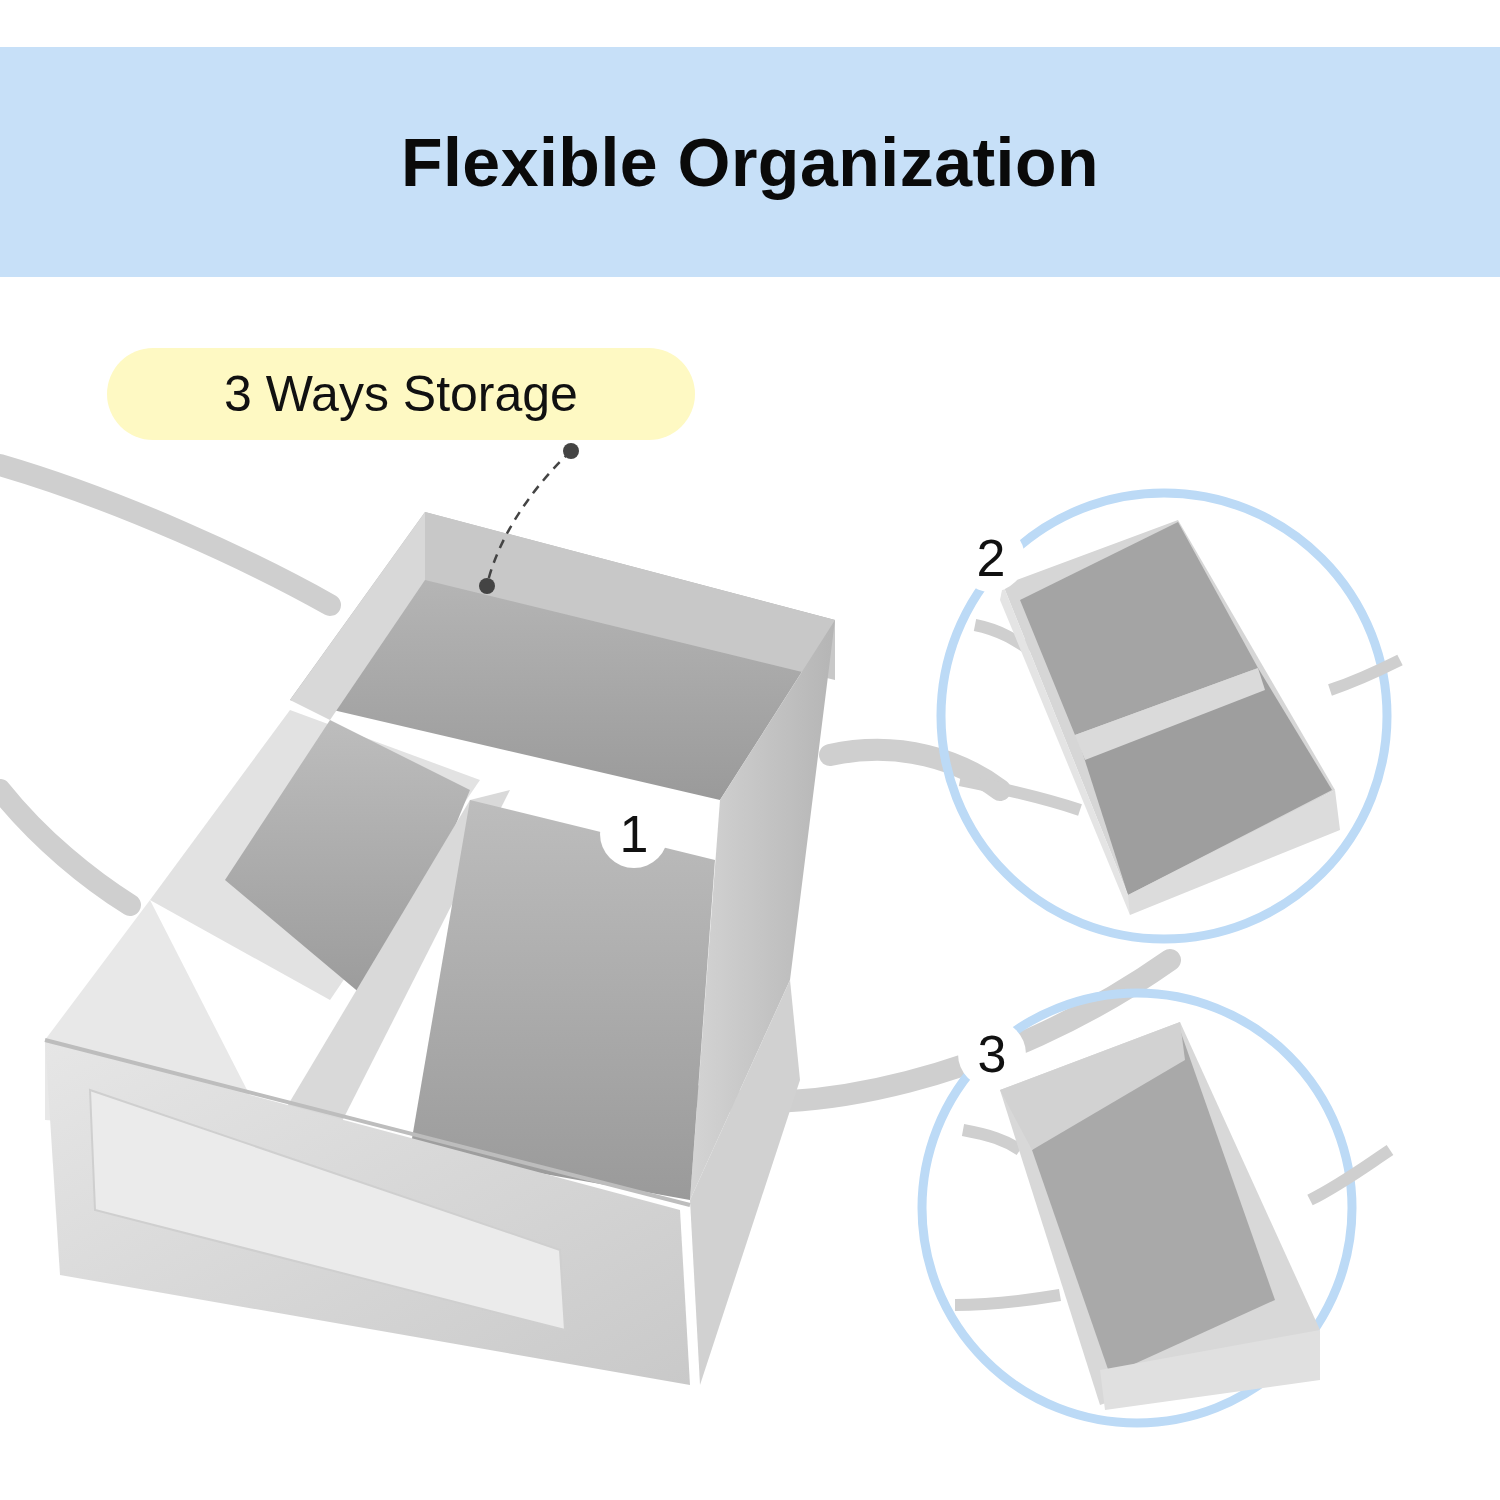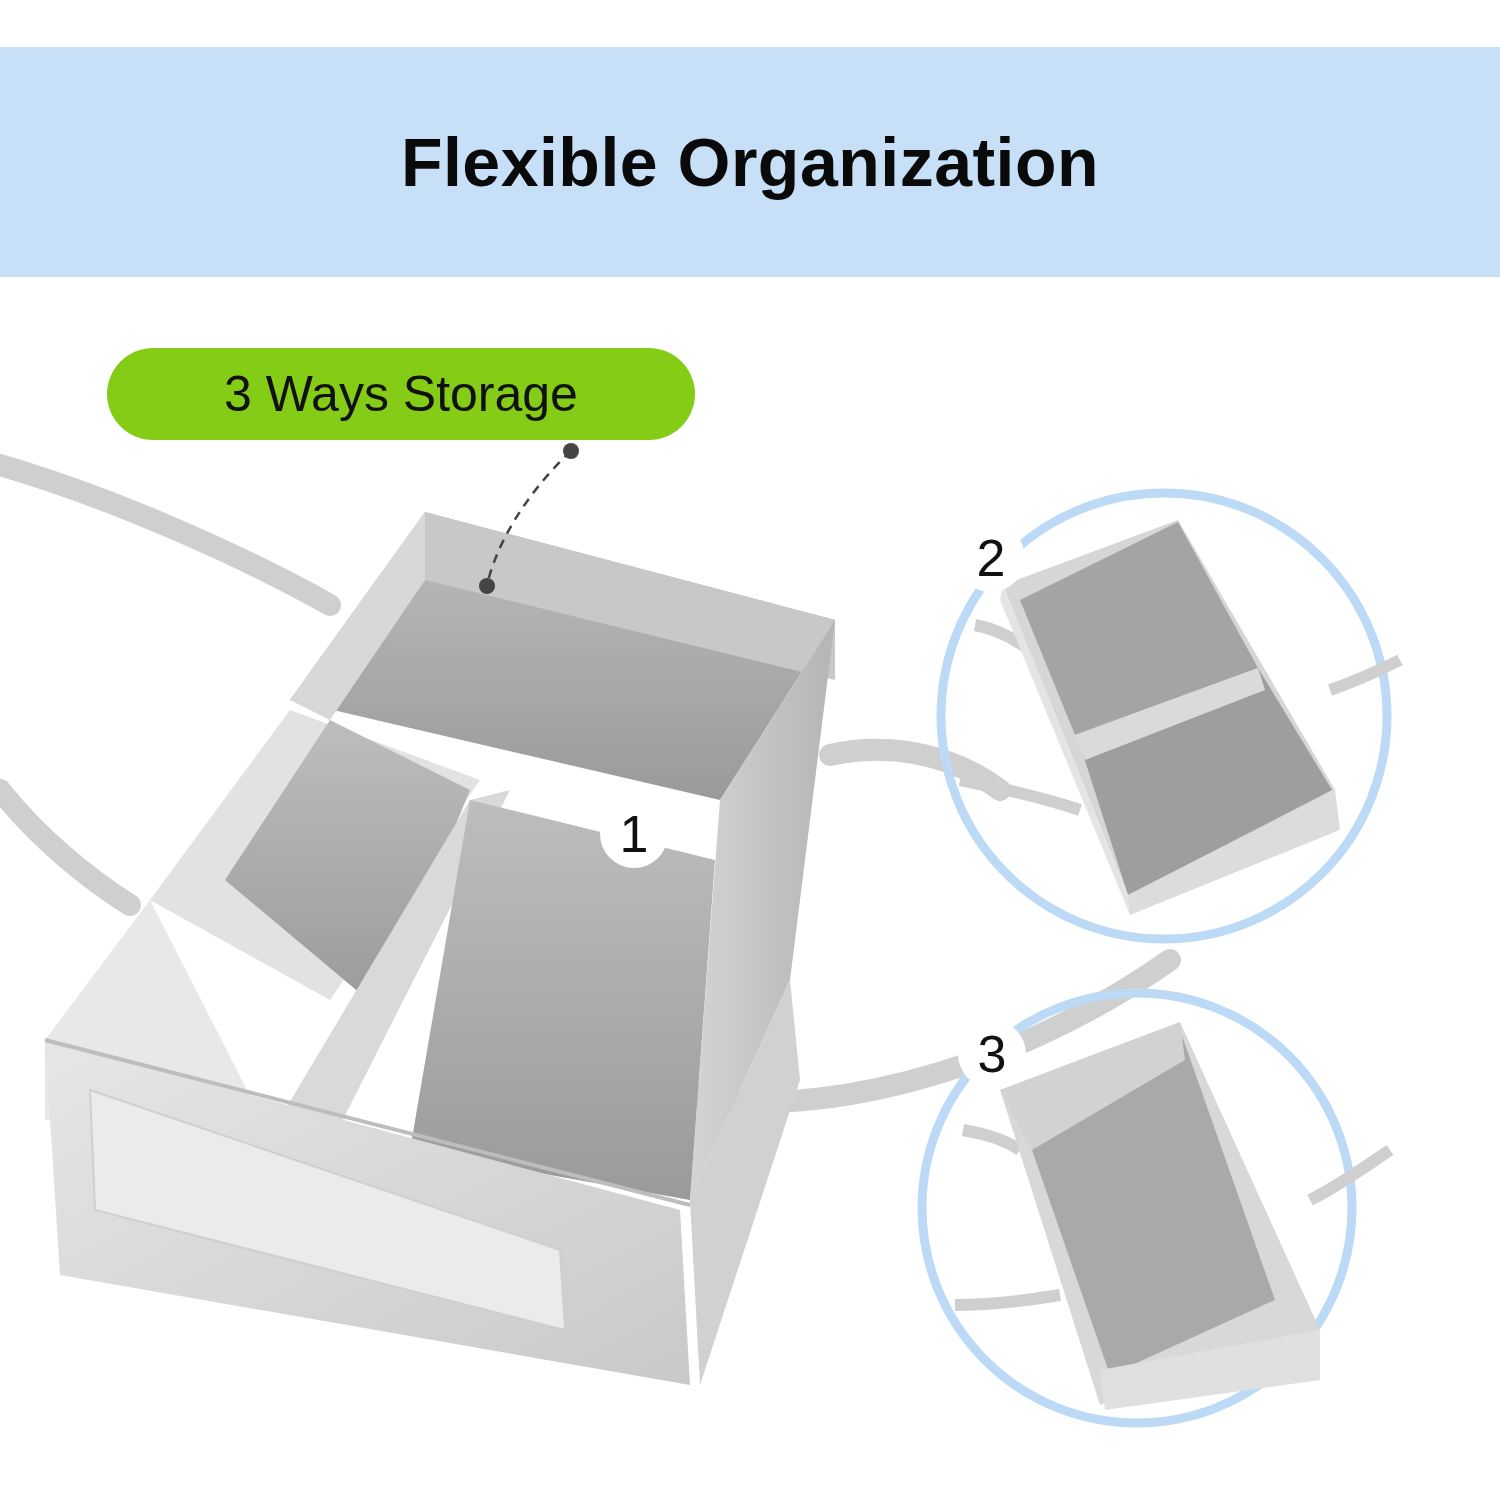--- a/index.html
+++ b/index.html
@@ -1,19 +1,19 @@
 <!DOCTYPE html>
 <html><head>
 <meta charset="utf-8">
 <style>
   html, body { margin: 0; padding: 0; }
   body { width: 1500px; height: 1500px; background: #ffffff; position: relative; overflow: hidden; font-family: "Liberation Sans", sans-serif; }
   .banner { position: absolute; left: 0; top: 47px; width: 1500px; height: 230px; background: #c7e0f8; display: flex; flex-direction: column; align-items: center; justify-content: center; }
   .banner .line { font-weight: bold; color: #0a0a0a; font-size: 68px; line-height: 82px; letter-spacing: 0.5px; }
-  .pill { position: absolute; left: 107px; top: 348px; width: 588px; height: 92px; border-radius: 46px; background: #84cc16; display: flex; align-items: center; justify-content: center; }
+  .pill { position: absolute; left: 107px; top: 348px; width: 588px; height: 92px; border-radius: 46px; background: #fef9c3; display: flex; align-items: center; justify-content: center; }
   .pill span { font-size: 50px; color: #111; }
   svg.art { position: absolute; left: 0; top: 0; }
   .num { position: absolute; width: 68px; height: 68px; border-radius: 50%; background: #fff; display: flex; align-items: center; justify-content: center; font-size: 52px; color: #111; }
 </style>
 </head>
 <body>
 
 <div class="banner">
   <div class="line">Flexible Organization</div>
 </div>

